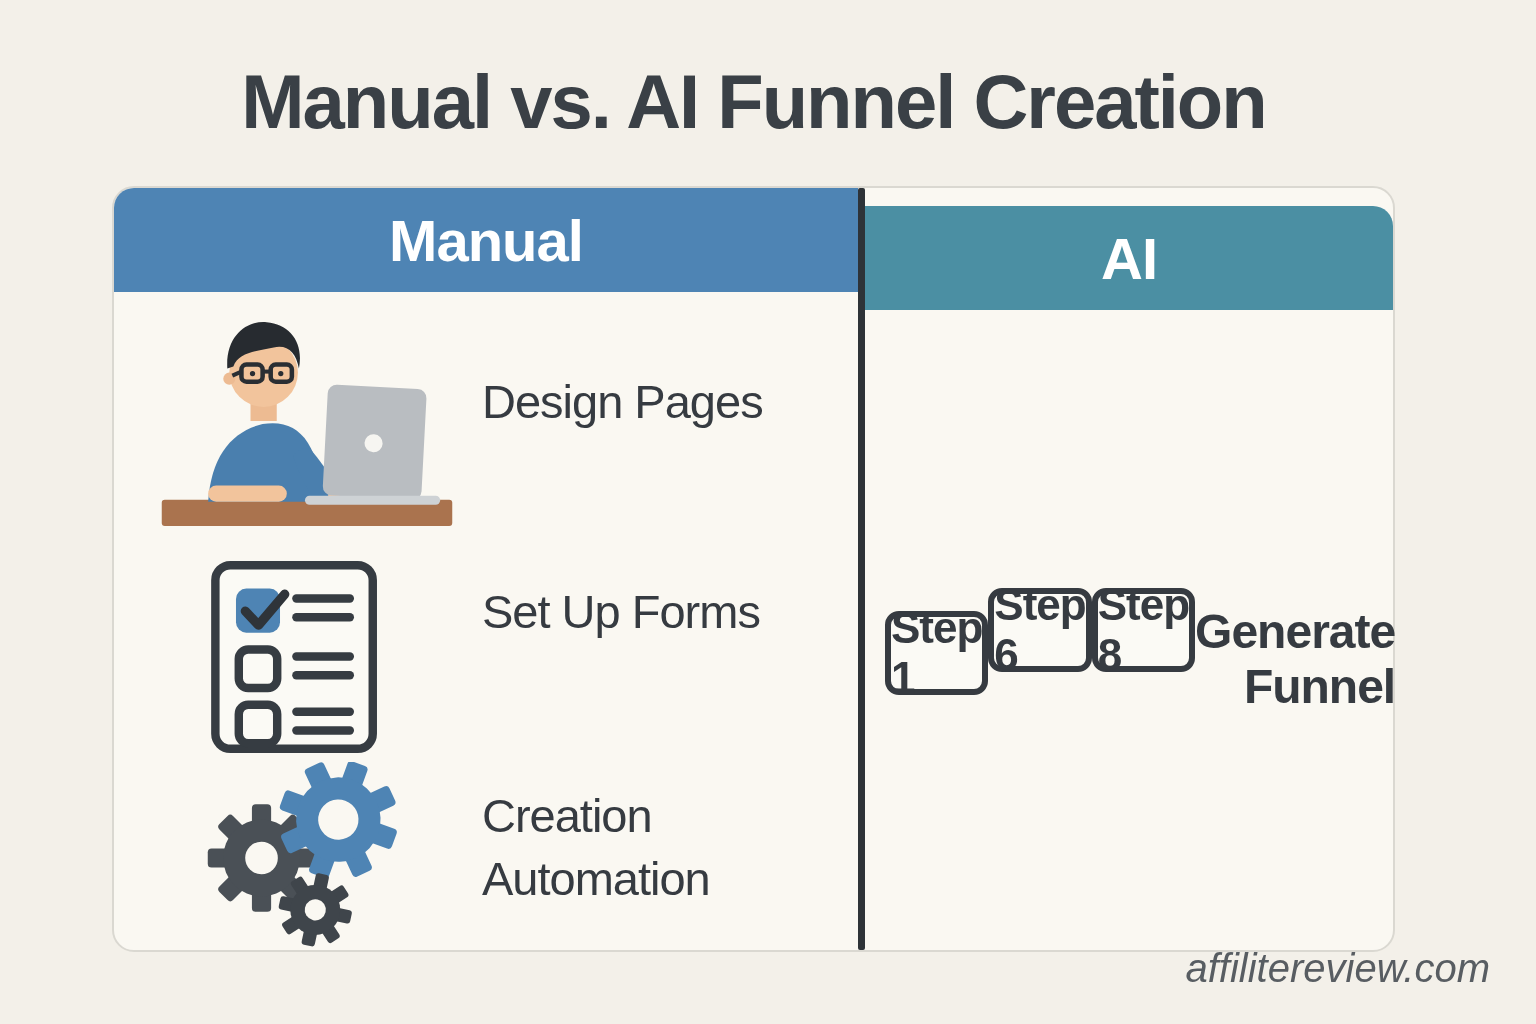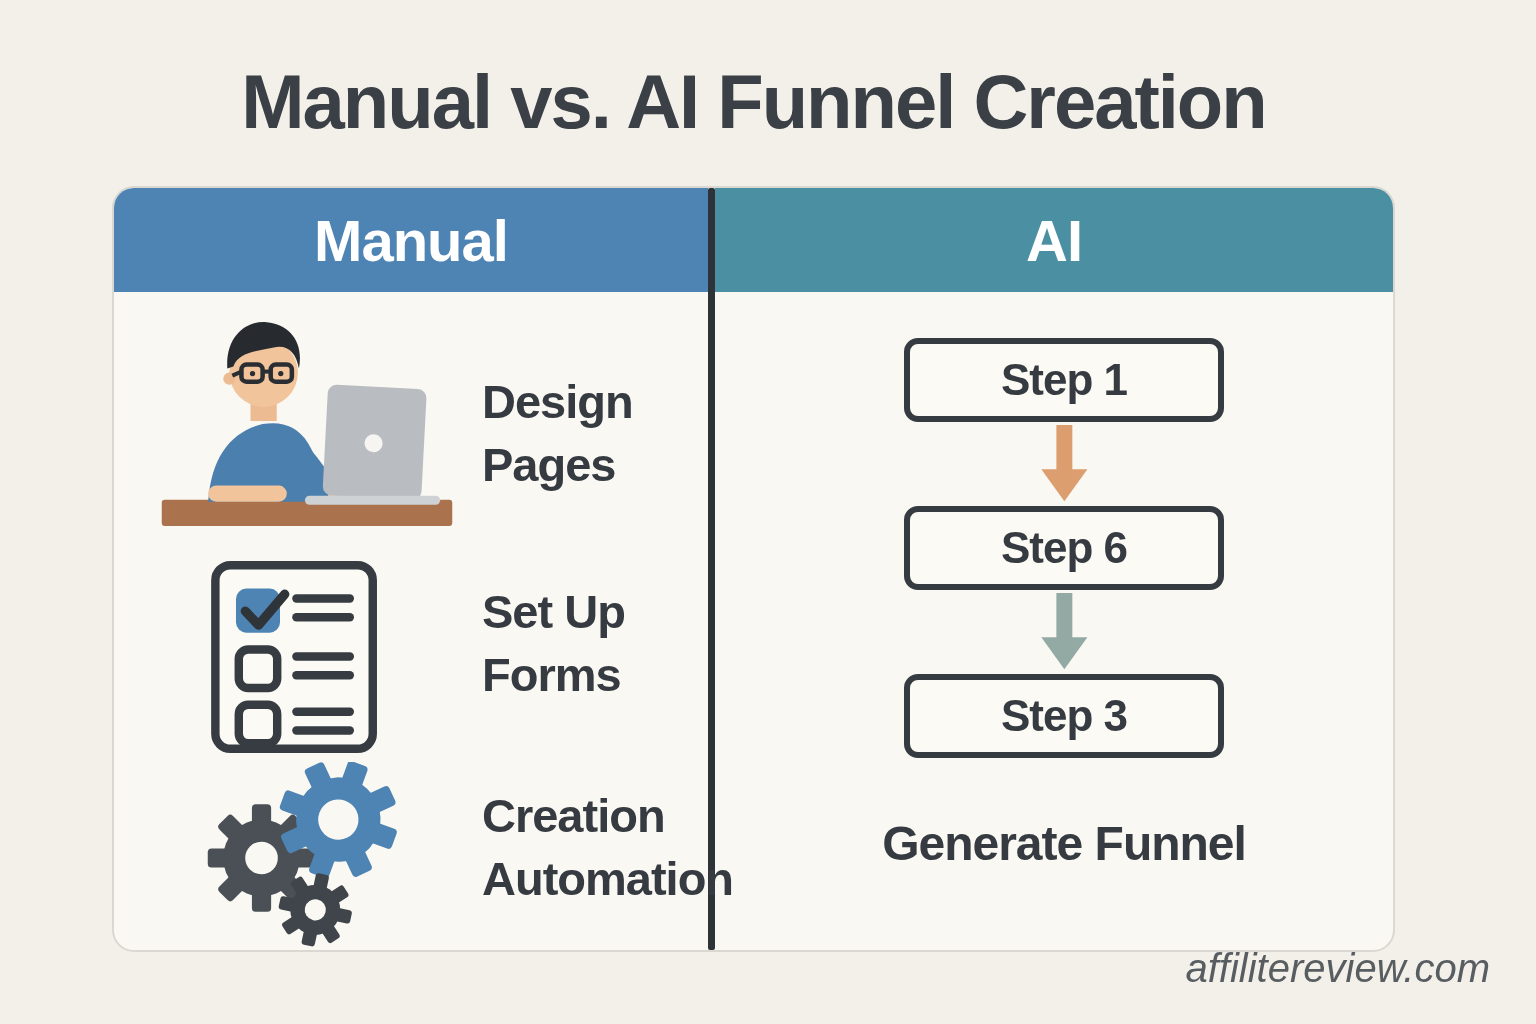--- a/index.html
+++ b/index.html
@@ -24,22 +24,22 @@
     position: absolute;
     left: 112px; top: 186px;
     width: 1283px; height: 766px;
     background: #faf8f2;
     border: 2px solid #dad8d1;
     border-radius: 22px;
     display: flex;
     flex-direction: row;
   }
   .col { display: flex; flex-direction: column; }
-  .col-manual { width: 594px; border-radius: 21px; }
-  .col-ai { flex: 1; }
+  .col-manual { width: 744px; border-radius: 21px; }
+  .col-ai { flex: 1; margin-top: 18px; }
   .divider {
     width: 7px;
     background: #2e3338;
     border-radius: 2px;
   }
   .col-header {
     height: 104px;
     display: flex;
     align-items: center;
     justify-content: center;
@@ -55,34 +55,34 @@
   
   .m-icon { position: absolute; }
   .icon-person   { left: 38px;  top: 10px;  width: 310px; height: 232px; }
   .icon-checklist{ left: 92px;  top: 266px; width: 178px; height: 198px; }
   .icon-gears    { left: 76px;  top: 470px; width: 216px; height: 192px; }
   .m-label {
     position: absolute;
     left: 368px;
     width: 290px;
     font-size: 47px;
-    font-weight: 700;
+    font-weight: 400;
     letter-spacing: -1px;
     line-height: 1.35;
     color: #363b41;
   }
   .label-1 { top: 78px; }
   .label-2 { top: 288px; }
   .label-3 { top: 492px; }
 
   
   .ai-flow {
     position: absolute; inset: 0;
     display: flex;
-    flex-direction: column;
+    flex-direction: row;
     align-items: center;
     padding-left: 20px;
   }
   .step-box {
     margin-top: 0;
     width: 320px; height: 84px;
     background: #fbfaf5;
     border: 6px solid #363b41;
     border-radius: 14px;
     display: flex;
@@ -240,21 +240,21 @@
         </div>
 
         <svg class="flow-arrow" viewBox="0 0 64 88">
           <g fill="#93aaa4">
             <rect x="23" y="0" width="18" height="52"></rect>
             <polygon points="6,50 58,50 32,86"></polygon>
           </g>
         </svg>
 
         <div class="step-box">
-          <span>Step 3</span>
+          <span>Step 8</span>
         </div>
 
         <div class="result-label">Generate Funnel</div>
 
       </div>
     </div>
   </div>
 
 </div>
 

